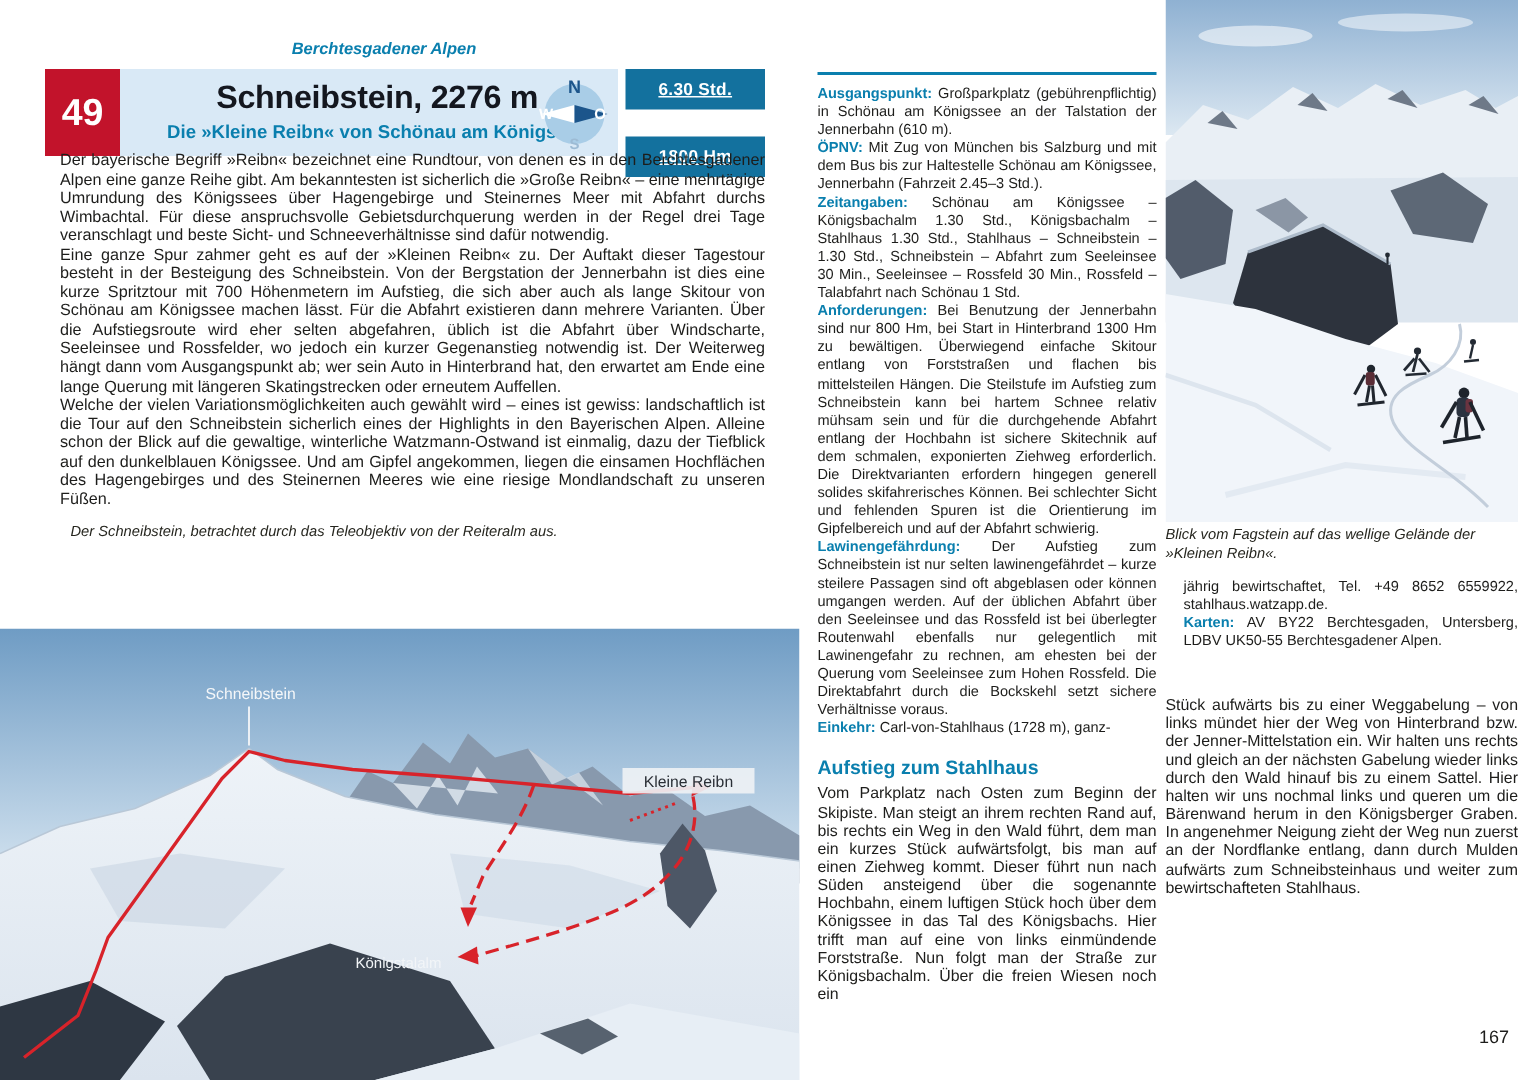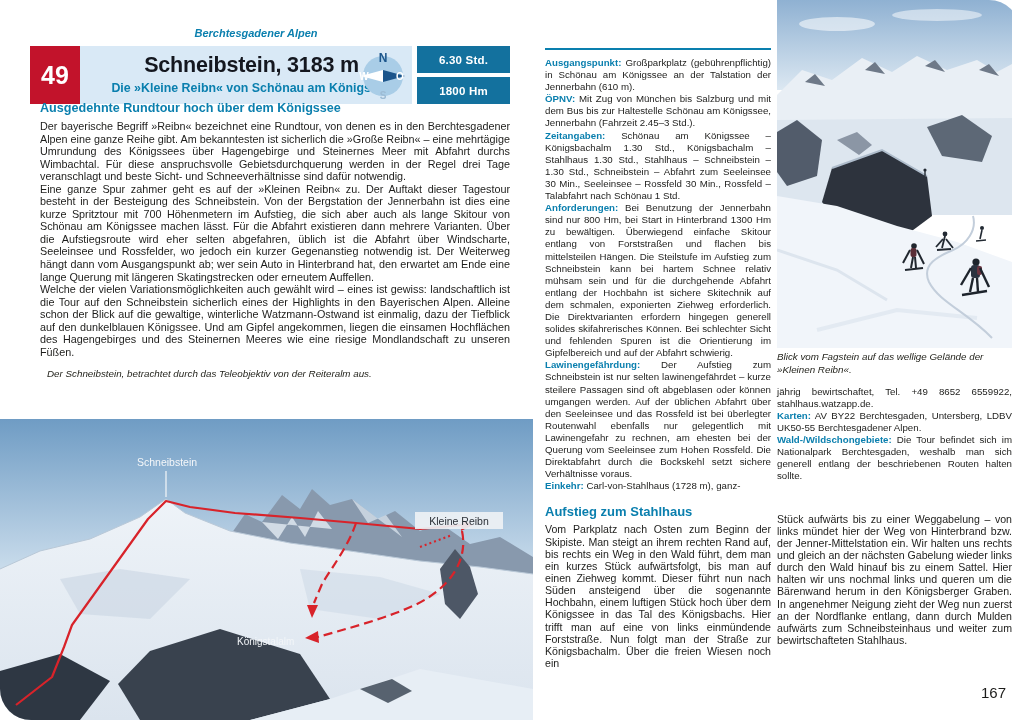--- a/index.html
+++ b/index.html
@@ -6,93 +6,92 @@
     --accent:#0a7fae;
     --band:#d9e9f6;
     --badge_blue:#13719e;
     --red:#c2132b;
     --title:#14171f;
     --body:#1d1d1b;
   }
   html,body{margin:0;padding:0;background:#ffffff;}
   .page{
     position:relative;width:1020px;height:720px;background:#fff;overflow:hidden;
-    font-family:"Liberation Sans",sans-serif;color:var(--body);border-radius:31px;
+    font-family:"Liberation Sans",sans-serif;color:var(--body);
   }
   
   .region{
     position:absolute;top:27px;left:0;width:512px;text-align:center;
     font-size:11px;font-style:italic;font-weight:bold;color:var(--accent);
   }
   .hdr{position:absolute;left:30px;top:46px;height:58px;width:480px;text-align:center;}
   .hdr .num{
     position:absolute;left:0;top:0;width:50px;height:58px;background:var(--red);
     color:#fff;font-weight:bold;font-size:25px;display:flex;align-items:center;justify-content:center;
   }
   .hdr .band{position:absolute;left:50px;top:0;width:332px;height:58px;background:var(--band);}
   .hdr h1{margin:7px 0 0 11px;font-size:21.5px;color:var(--title);letter-spacing:-0.2px;font-weight:bold;}
   .hdr h2{margin:3px 0 0 11px;font-size:12.4px;color:var(--accent);font-weight:bold;}
   .compass{position:absolute;left:276px;top:2px;}
   .stats{position:absolute;left:387px;top:0;width:93px;}
   .stat{
-    height:27px;margin-bottom:4px;background:var(--badge_blue);color:#fff;
-    font-size:11.5px;font-weight:bold;display:flex;align-items:center;justify-content:center;letter-spacing:.2px;
+    height:27px;margin-bottom:18px;background:var(--badge_blue);color:#fff;
+    font-size:11.5px;font-weight:bold;display:flex;align-items:center;justify-content:center;letter-spacing:.2px;text-decoration:underline;
   }
   
   .col-left{position:absolute;left:40px;top:101px;width:470px;}
   .col-left h3{margin:0 0 5px;font-size:12.6px;color:var(--accent);font-weight:bold;}
   p.body{margin:0;font-size:10.8px;line-height:12.55px;text-align:justify;}
   .caption{font-size:9.8px;font-style:italic;color:#26261f;line-height:12.5px;}
   .col-left .caption{padding-left:7px;}
   .photo-left{position:absolute;left:0;top:419px;width:533px;height:301px;display:block;}
   
   .col-mid{position:absolute;left:545px;top:48px;width:226px;}
   .rule{height:2px;background:var(--accent);margin-bottom:7px;}
   p.info{margin:0;font-size:9.7px;line-height:12.1px;text-align:justify;}
   .lbl{font-weight:bold;color:var(--accent);}
   .sec-h{margin:12px 0 4px;font-size:13px;color:var(--accent);font-weight:bold;}
   p.route{margin:0;font-size:10.6px;line-height:12.15px;text-align:justify;}
   
   .col-right{position:absolute;left:777px;top:0;width:235px;}
   .photo-right{display:block;width:235px;height:348px;}
   .col-right .caption{margin-top:3px;}
-  .col-right .info-block{margin-top:9px;}
+  .col-right .info-block{margin-top:9px;margin-left:12px;}
   .col-right p.route{margin-top:30px;}
-  .pagenum{position:absolute;right:14px;top:684px;font-size:15px;color:var(--body);}
+  .pagenum{position:absolute;right:14px;top:684px;font-size:12px;color:var(--body);}
 </style>
 </head>
 <body>
 
 <div class="page">
 
   <div class="region">Berchtesgadener Alpen</div>
 
   <div class="hdr">
     <div class="num">49</div>
     <div class="band">
-      <h1>Schneibstein, 3183 m</h1>
+      <h1>Schneibstein, 2276 m</h1>
       <h2>Die »Kleine Reibn« von Schönau am Königssee</h2>
       <svg class="compass" width="54" height="54" viewBox="0 0 54 54">
         <circle cx="27" cy="28" r="20" fill="#a9cde7"></circle>
         <polygon points="27,22 5,28 27,34" fill="#ffffff"></polygon>
         <polygon points="27,22 49,28 27,34" fill="#1c558b"></polygon>
         <text x="27" y="14" text-anchor="middle" font-size="12" font-weight="bold" fill="#1c558b">N</text>
         <text x="27" y="51" text-anchor="middle" font-size="10" font-weight="bold" fill="#9dbbd4">S</text>
         <text x="8" y="31.5" text-anchor="middle" font-size="10" font-weight="bold" fill="#ffffff">W</text>
         <text x="44" y="31.5" text-anchor="middle" font-size="10" font-weight="bold" fill="#ffffff">O</text>
       </svg>
     </div>
     <div class="stats">
       <div class="stat">6.30 Std.</div>
       <div class="stat">1800 Hm</div>
     </div>
   </div>
 
   <div class="col-left">
-    <h3>Ausgedehnte Rundtour hoch über dem Königssee</h3>
     <p class="body">Der bayerische Begriff »Reibn« bezeichnet eine Rundtour, von denen es in den Berchtesgadener Alpen eine ganze Reihe gibt. Am bekanntesten ist sicherlich die »Große Reibn« – eine mehrtägige Umrundung des Königssees über Hagengebirge und Steinernes Meer mit Abfahrt durchs Wimbachtal. Für diese anspruchsvolle Gebietsdurchquerung werden in der Regel drei Tage veranschlagt und beste Sicht- und Schneeverhältnisse sind dafür notwendig.</p>
     <p class="body">Eine ganze Spur zahmer geht es auf der »Kleinen Reibn« zu. Der Auftakt dieser Tagestour besteht in der Besteigung des Schneibstein. Von der Bergstation der Jennerbahn ist dies eine kurze Spritztour mit 700 Höhenmetern im Aufstieg, die sich aber auch als lange Skitour von Schönau am Königssee machen lässt. Für die Abfahrt existieren dann mehrere Varianten. Über die Aufstiegsroute wird eher selten abgefahren, üblich ist die Abfahrt über Windscharte, Seeleinsee und Rossfelder, wo jedoch ein kurzer Gegenanstieg notwendig ist. Der Weiterweg hängt dann vom Ausgangspunkt ab; wer sein Auto in Hinterbrand hat, den erwartet am Ende eine lange Querung mit längeren Skatingstrecken oder erneutem Auffellen.</p>
     <p class="body">Welche der vielen Variationsmöglichkeiten auch gewählt wird – eines ist gewiss: landschaftlich ist die Tour auf den Schneibstein sicherlich eines der Highlights in den Bayerischen Alpen. Alleine schon der Blick auf die gewaltige, winterliche Watzmann-Ostwand ist einmalig, dazu der Tiefblick auf den dunkelblauen Königssee. Und am Gipfel angekommen, liegen die einsamen Hochflächen des Hagengebirges und des Steinernen Meeres wie eine riesige Mondlandschaft zu unseren Füßen.</p>
     <p class="caption">Der Schneibstein, betrachtet durch das Teleobjektiv von der Reiteralm aus.</p>
   </div>
 
   <svg class="photo-left" viewBox="0 0 533 301" preserveAspectRatio="none">
     <defs>
       <linearGradient id="skyL" x1="0" y1="0" x2="0" y2="1">
         <stop offset="0" stop-color="#6f9cc4"></stop>
@@ -216,21 +215,20 @@
           <line x1="203" y1="268" x2="212" y2="287"></line>
           <line x1="194" y1="268" x2="184" y2="285"></line>
       </g>
     </svg>
 
     <p class="caption">Blick vom Fagstein auf das wellige Gelände der »Kleinen Reibn«.</p>
 
     <div class="info-block">
       <p class="info">jährig bewirtschaftet, Tel. +49 8652 6559922, stahlhaus.watzapp.de.</p>
       <p class="info"><span class="lbl">Karten:</span> <span>AV BY22 Berchtesgaden, Untersberg, LDBV UK50-55 Berchtesgadener Alpen.</span></p>
-      <p class="info"><span class="lbl">Wald-/Wildschongebiete:</span> <span>Die Tour befindet sich im Nationalpark Berchtesgaden, weshalb man sich generell entlang der beschriebenen Routen halten sollte.</span></p>
     </div>
 
     <p class="route">Stück aufwärts bis zu einer Weggabelung – von links mündet hier der Weg von Hinterbrand bzw. der Jenner-Mittelstation ein. Wir halten uns rechts und gleich an der nächsten Gabelung wieder links durch den Wald hinauf bis zu einem Sattel. Hier halten wir uns nochmal links und queren um die Bärenwand herum in den Königsberger Graben. In angenehmer Neigung zieht der Weg nun zuerst an der Nordflanke entlang, dann durch Mulden aufwärts zum Schneibsteinhaus und weiter zum bewirtschafteten Stahlhaus.</p>
   </div>
 
   <div class="pagenum">167</div>
 
 </div>
 
 </body></html>

